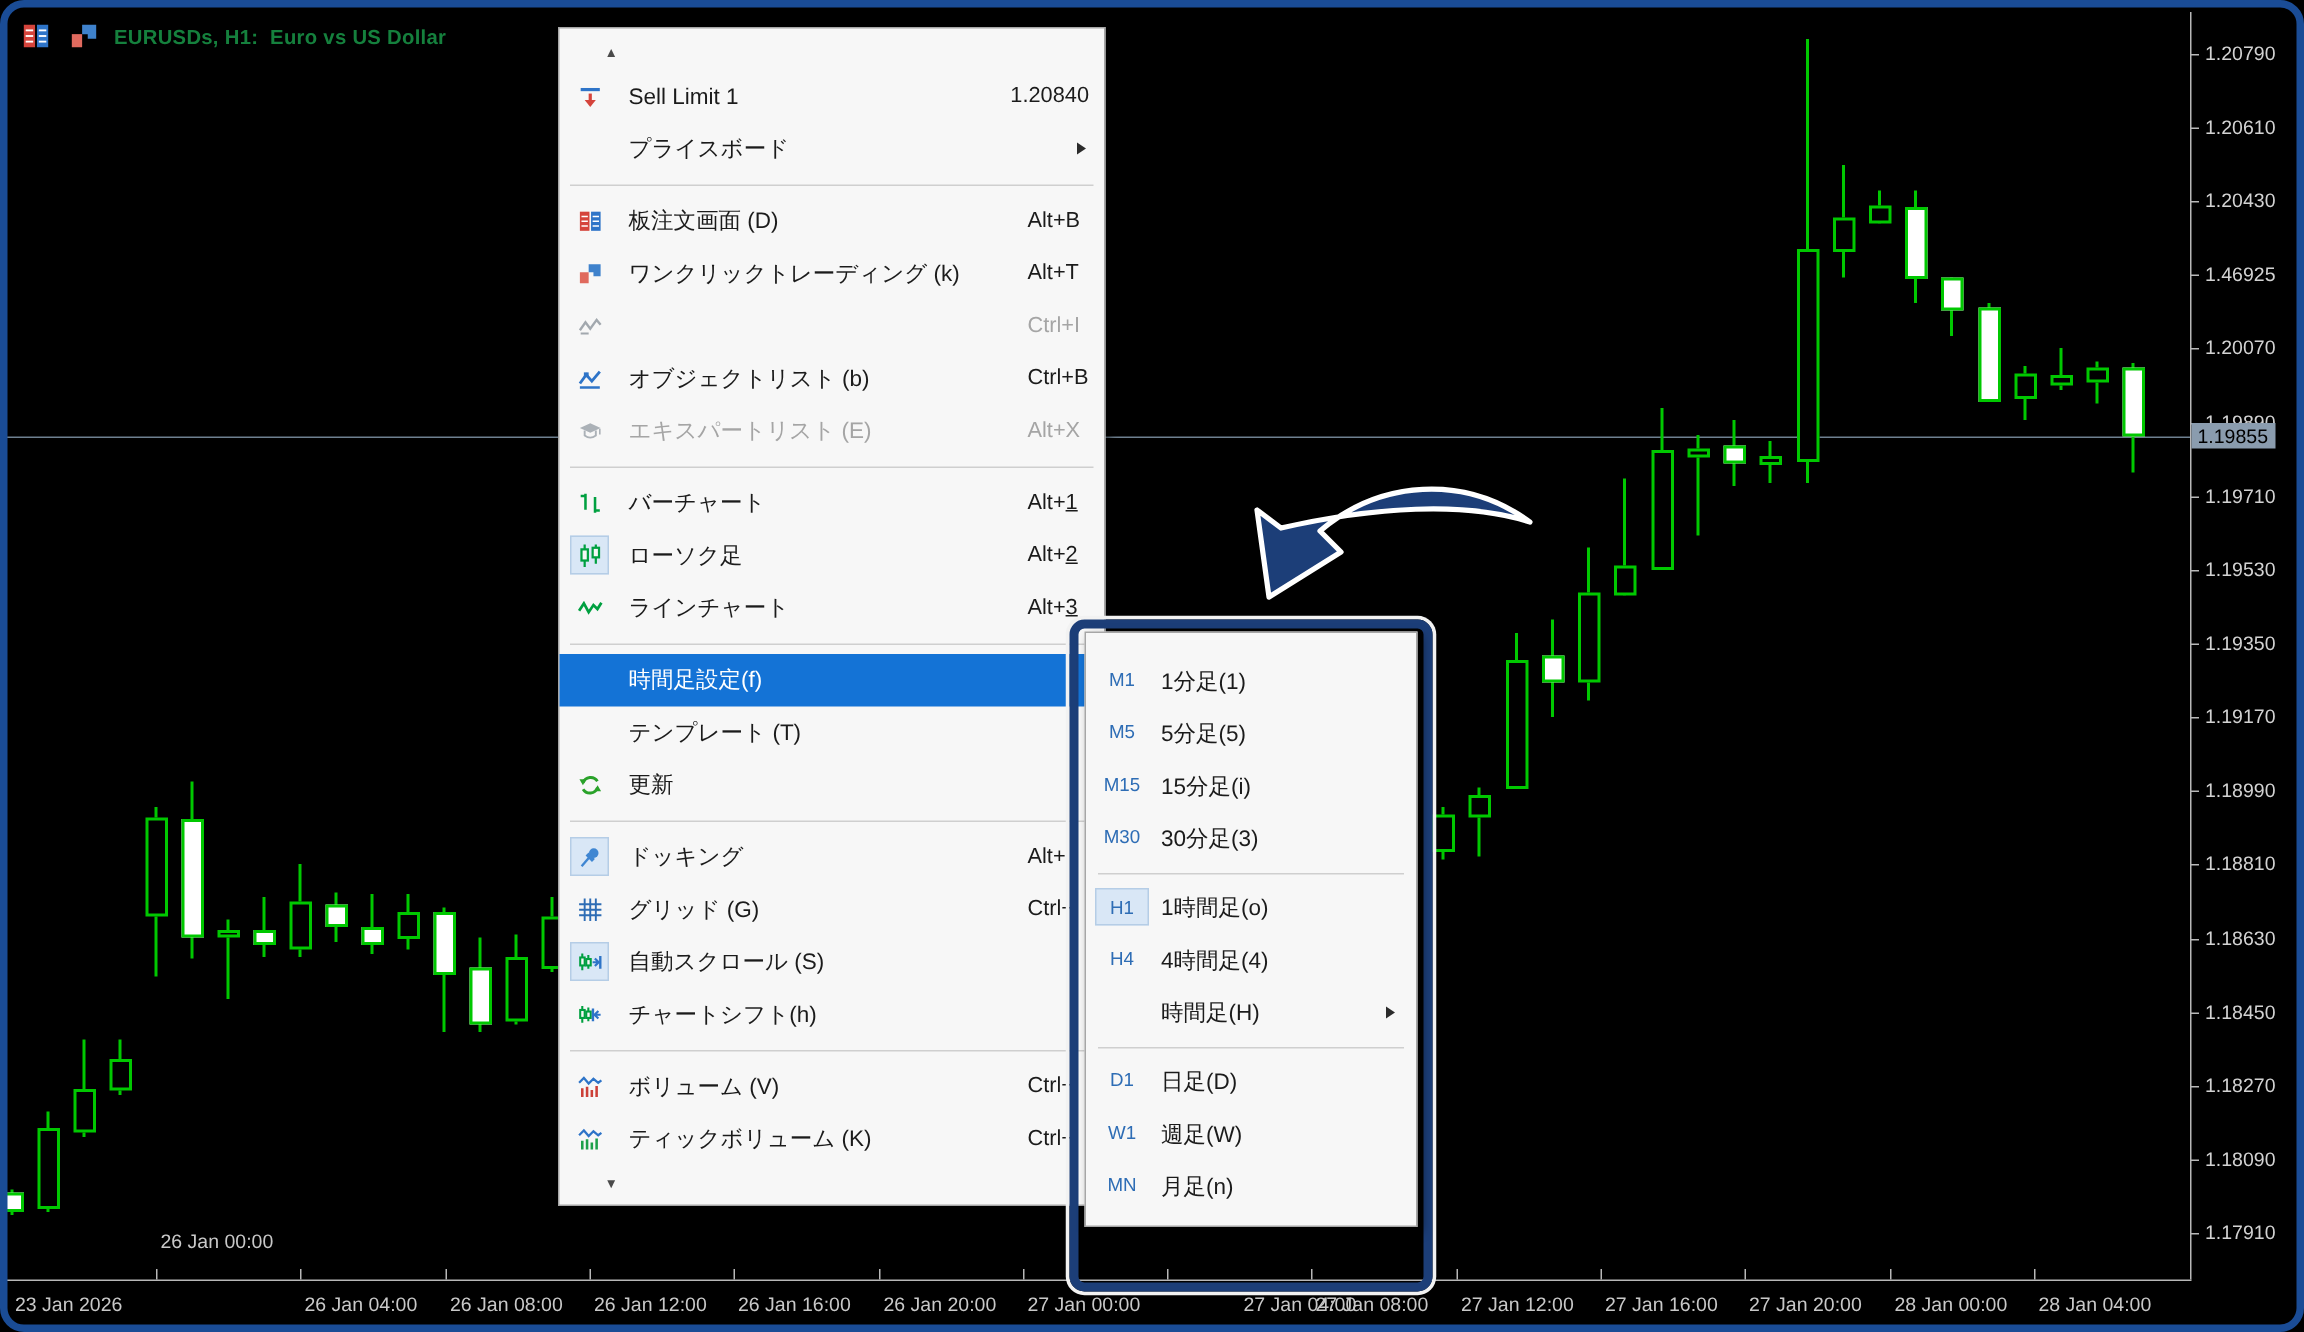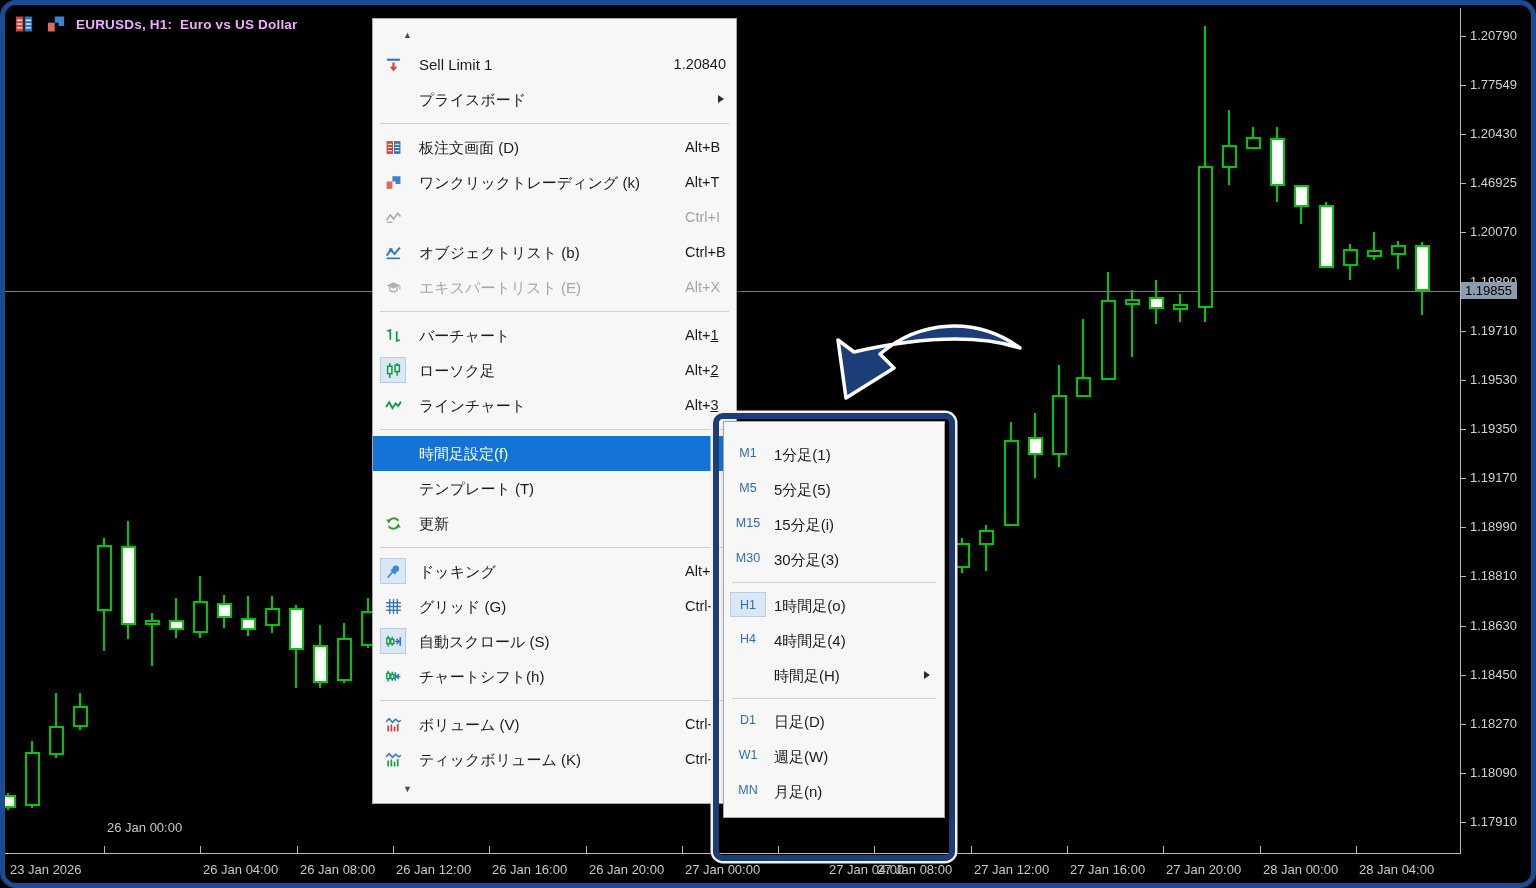--- a/index.html
+++ b/index.html
@@ -6,21 +6,21 @@
     font-family:"Liberation Sans","DejaVu Sans",sans-serif;}
   #stage{position:relative;width:1536px;height:888px;background:#000;}
   
   .shot-frame{position:absolute;left:0;top:0;right:0;bottom:0;border:5px solid #1a4c96;
     border-radius:16px;z-index:30;pointer-events:none;}
   
   #chart{position:absolute;left:0;top:0;width:1536px;height:888px;background:#000;}
   .title-bar{position:absolute;left:12px;top:14px;display:flex;align-items:center;gap:8px;z-index:3;}
   .title-icon{width:24px;height:20px;display:inline-block;}
   .title-icon svg{width:100%;height:100%;}
-  .title-text{color:#f0abfc;font-size:13.5px;font-weight:700;letter-spacing:.2px;}
+  .title-text{color:#15803d;font-size:13.5px;font-weight:700;letter-spacing:.2px;}
   .price-line{position:absolute;left:0;height:1px;background:#6e8090;z-index:1;}
   .candle-wick{position:absolute;width:2px;background:#00c800;z-index:2;}
   .candle-body{position:absolute;box-sizing:border-box;border:2px solid #00c800;z-index:2;}
   .candle-body.up{background:#000;}
   .candle-body.down{background:#fff;}
   
   .axis-v{position:absolute;width:1px;background:#b8b8b8;z-index:4;}
   .axis-h{position:absolute;height:1px;background:#b8b8b8;z-index:4;}
   .pa-tick{position:absolute;width:6px;height:1px;background:#b8b8b8;z-index:4;}
   .pa-label{position:absolute;color:#d2d2d2;font-size:13px;z-index:4;}
@@ -166,21 +166,21 @@
         <div class="candle-wick" style="left: 1397px; top: 241.233px; height: 28.1104px;"></div>
         <div class="candle-body up" style="left: 1391px; width: 15px; top: 245.327px; height: 9.825px;"></div>
         <div class="candle-wick" style="left: 1421px; top: 242.325px; height: 73.1417px;"></div>
         <div class="candle-body down" style="left: 1415px; width: 15px; top: 245.327px; height: 45.85px;"></div>
       </div>
     <div id="price-axis">
         <div class="axis-v" style="left: 1460px; top: 8px; height: 845px;"></div>
         <div class="pa-tick" style="left: 1460px; top: 36px;"></div>
         <div class="pa-label" style="left: 1470px; top: 28px;">1.20790</div>
         <div class="pa-tick" style="left: 1460px; top: 85px;"></div>
-        <div class="pa-label" style="left: 1470px; top: 77px;">1.77549</div>
+        <div class="pa-label" style="left: 1470px; top: 77px;">1.20610</div>
         <div class="pa-tick" style="left: 1460px; top: 134px;"></div>
         <div class="pa-label" style="left: 1470px; top: 126px;">1.20430</div>
         <div class="pa-tick" style="left: 1460px; top: 183px;"></div>
         <div class="pa-label" style="left: 1470px; top: 175px;">1.46925</div>
         <div class="pa-tick" style="left: 1460px; top: 232px;"></div>
         <div class="pa-label" style="left: 1470px; top: 224px;">1.20070</div>
         <div class="pa-tick" style="left: 1460px; top: 282px;"></div>
         <div class="pa-label" style="left: 1470px; top: 274px;">1.19890</div>
         <div class="pa-tick" style="left: 1460px; top: 331px;"></div>
         <div class="pa-label" style="left: 1470px; top: 323px;">1.19710</div>

